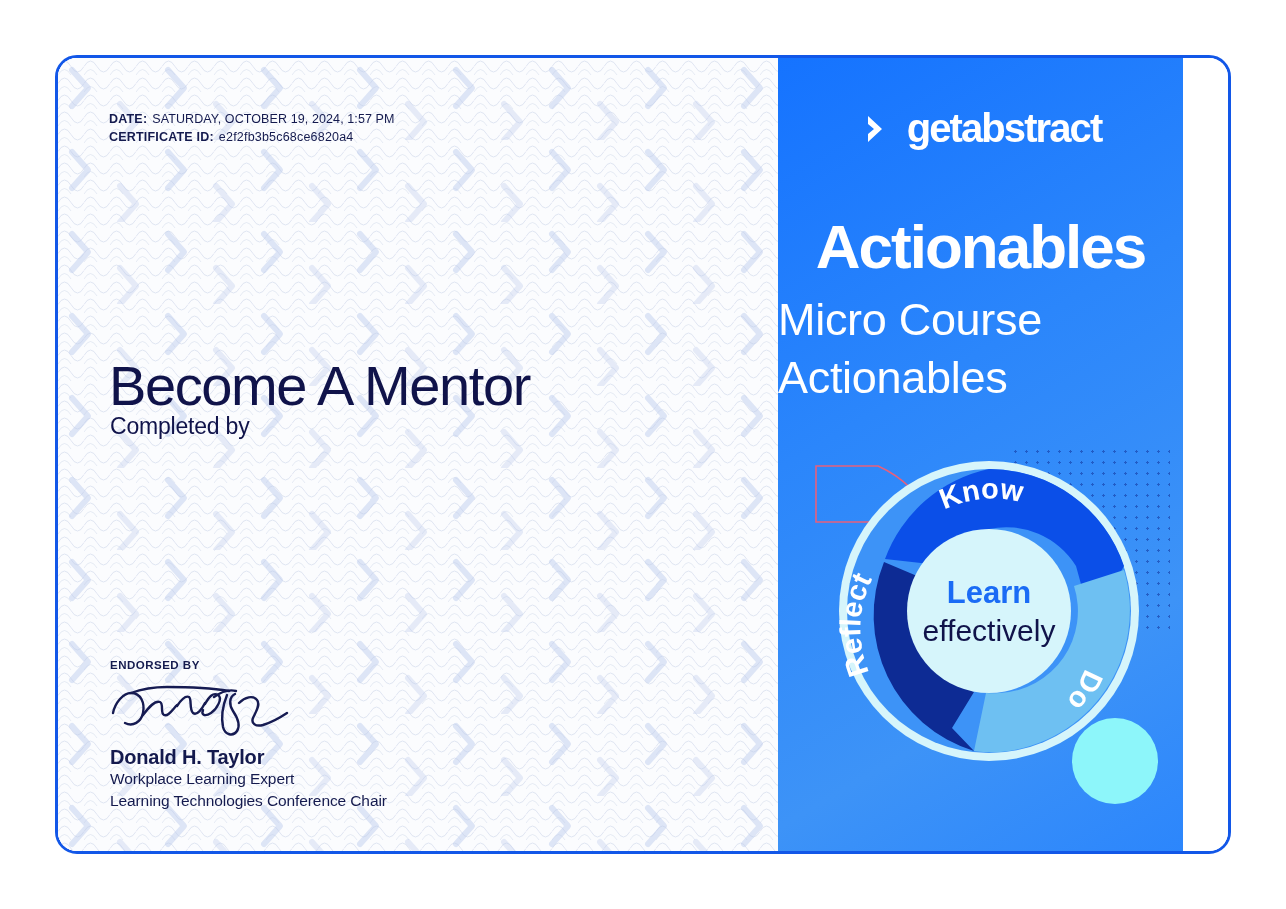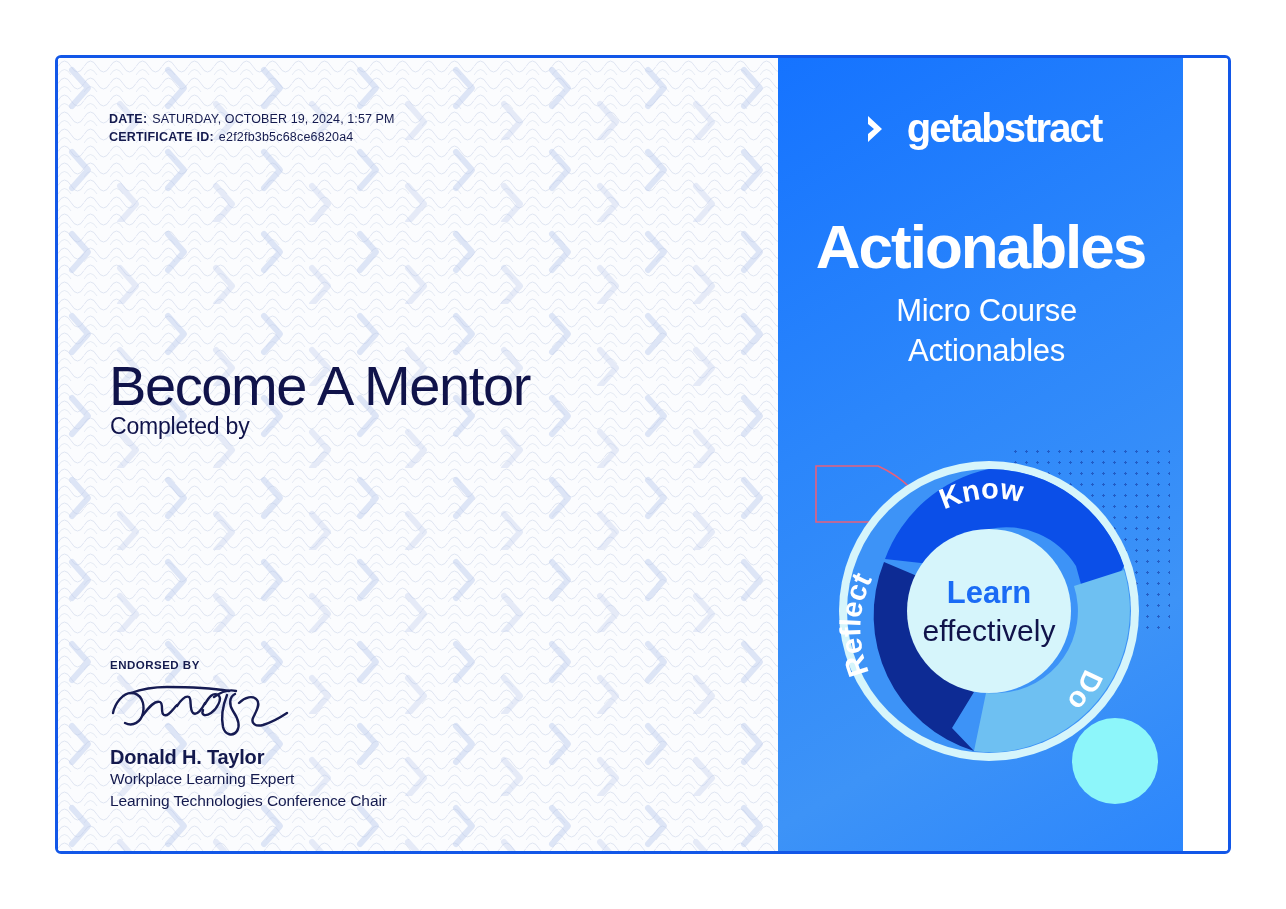--- a/index.html
+++ b/index.html
@@ -15,21 +15,21 @@
     font-family: "Liberation Sans", sans-serif;
   }
 
   .certificate {
     position: absolute;
     left: 55px;
     top: 55px;
     width: 1176px;
     height: 799px;
     border: 3px solid #1257E8;
-    border-radius: 6px;
+    border-radius: 22px;
     box-sizing: border-box;
     background: #ffffff;
     overflow: hidden;
   }
 
   
   .left-panel {
     position: absolute;
     left: 0;
     top: 0;
@@ -187,24 +187,24 @@
     top: 158px;
     text-align: center;
     font-size: 62px;
     font-weight: 700;
     color: #ffffff;
     letter-spacing: -2px;
     line-height: 1;
   }
   .panel-sub {
     position: absolute;
-    left: 12px; right: 0;
+    left: 0; right: 0;
     top: 233px;
-    text-align: center;
-    font-size: 31px;
+    text-align: left;
+    font-size: 45px;
     font-weight: 400;
     color: #ffffff;
     letter-spacing: -0.3px;
     line-height: 1.28;
   }
   .wheel {
     position: absolute;
     left: 46px;
     top: 388px;
     width: 330px;

